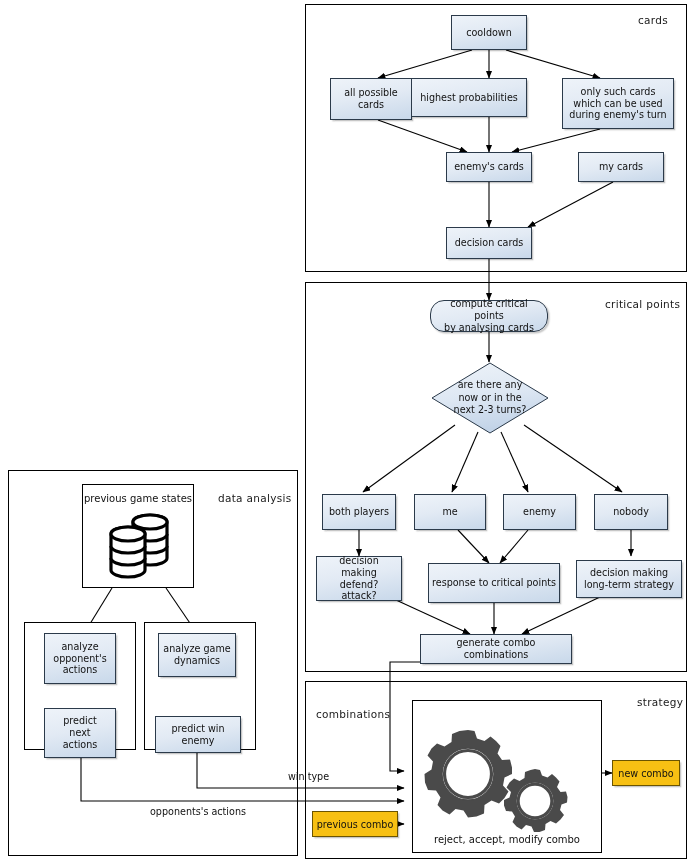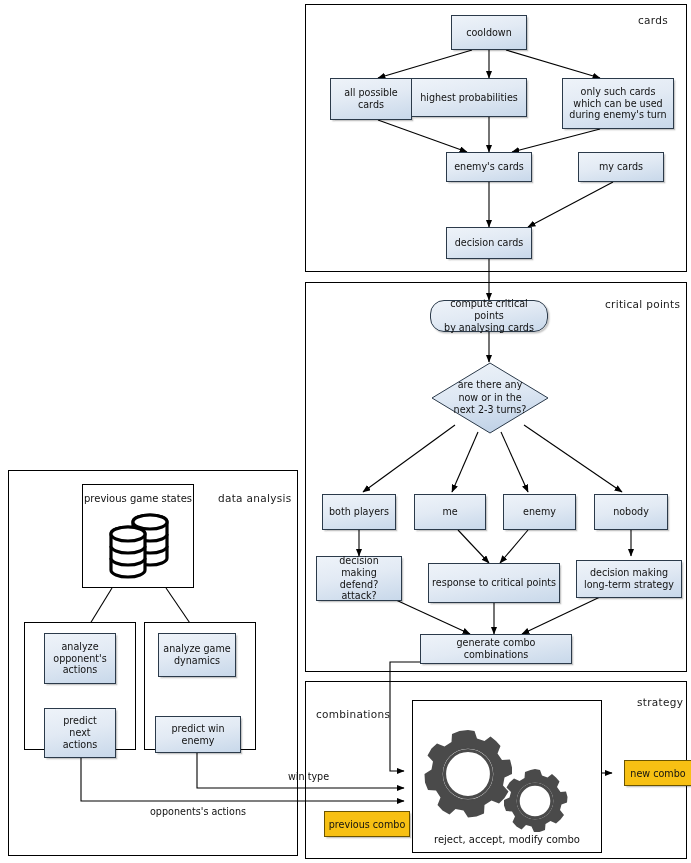--- a/index.html
+++ b/index.html
@@ -10,21 +10,21 @@
   .panel-label{position:absolute;font-size:10.5px;color:#1a1a1a;letter-spacing:.3px;white-space:nowrap;}
   .node{position:absolute;box-sizing:border-box;border:1px solid #2b3a4a;
         background:linear-gradient(170deg,#eef3f9 0%,#e2eaf4 45%,#c8d8ea 100%);
         display:flex;align-items:center;justify-content:center;text-align:center;
         font-size:9.6px;color:#111;line-height:1.25;padding:2px 3px;
         box-shadow:1.5px 1.5px 1.5px rgba(0,0,0,.22);}
   .node span{display:block;white-space:pre-line;}
   .plain{position:absolute;box-sizing:border-box;border:1.4px solid #000;background:#fff;}
   .yellow{position:absolute;box-sizing:border-box;border:1.4px solid #6b5400;background:#f7c013;
           display:flex;align-items:center;justify-content:center;text-align:center;
-          font-size:9.6px;color:#111;box-shadow:1.5px 1.5px 1.5px rgba(0,0,0,.22);margin-left:12px;}
+          font-size:9.6px;color:#111;box-shadow:1.5px 1.5px 1.5px rgba(0,0,0,.22);}
   .edge-label{position:absolute;font-size:9.6px;color:#111;white-space:nowrap;}
   .free-label{position:absolute;font-size:10px;color:#111;white-space:nowrap;text-align:center;line-height:1.3;}
   .diamond-wrap{position:absolute;}
   .diamond-text{position:absolute;left:0;top:0;width:100%;height:100%;
         display:flex;align-items:center;justify-content:center;text-align:center;
         font-size:9.6px;color:#111;line-height:1.35;white-space:pre-line;}
 </style>
 </head>
 <body>
 

